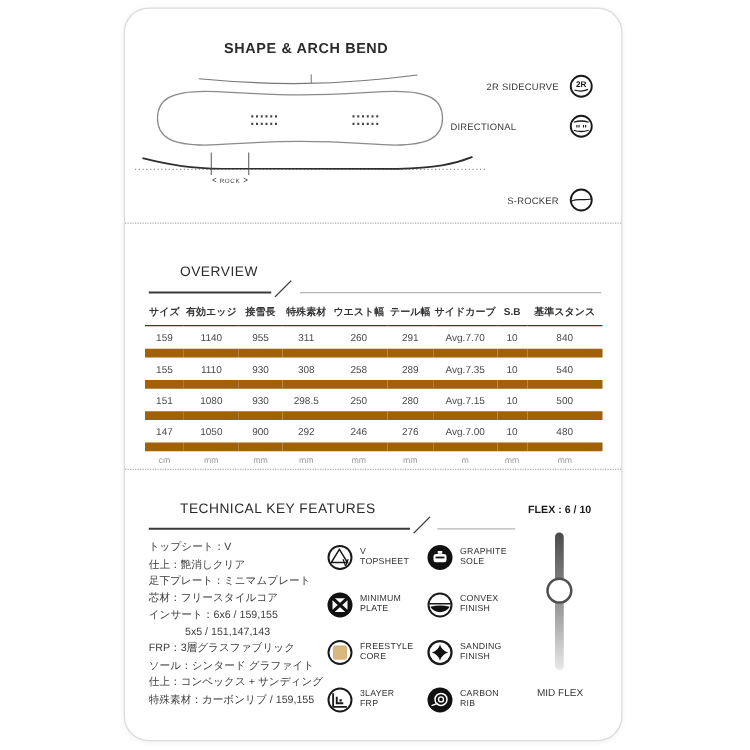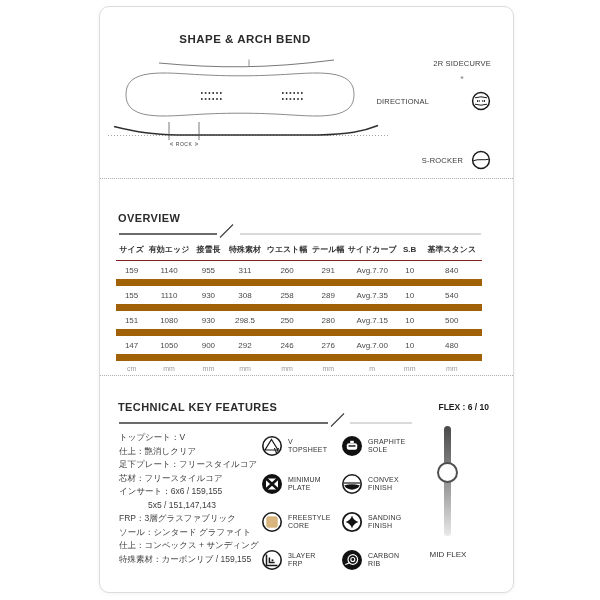--- a/index.html
+++ b/index.html
@@ -1,21 +1,21 @@
 <!DOCTYPE html>
 <html><head>
 <meta charset="utf-8">
 <style>
   html,body{margin:0;padding:0;background:#fff;width:600px;height:600px;overflow:hidden;
     font-family:"Liberation Sans",sans-serif;-webkit-font-smoothing:antialiased;}
   .abs{position:absolute;}
   #card{position:absolute;left:99px;top:6px;width:397px;height:585px;background:#fff;
-    border:1px solid #dcdcdc;border-radius:10px;box-shadow:0 1px 4px rgba(0,0,0,.05);padding-left:16px;}
+    border:1px solid #dcdcdc;border-radius:20px;box-shadow:0 1px 4px rgba(0,0,0,.05);}
   .sep{position:absolute;left:0;width:100%;border-top:1px dotted #b0b0b0;height:0;}
-  .sec-title{position:absolute;font-size:11px;font-weight:bold;color:#2b2b2b;letter-spacing:.4px;}
+  .sec-title{position:absolute;font-size:11px;font-weight:normal;color:#2b2b2b;letter-spacing:.4px;margin-left:26px;}
   .shape-title{position:absolute;left:0;top:26px;width:290px;text-align:center;
     font-size:11.5px;font-weight:bold;color:#2b2b2b;letter-spacing:.5px;}
   .badge-row{position:absolute;right:22px;height:20px;display:flex;align-items:center;gap:8px;}
   .badge-label{font-size:7.5px;color:#3a3a3a;letter-spacing:.2px;}
   table{border-collapse:collapse;table-layout:fixed;}
   th{font-size:8px;font-weight:bold;color:#333;padding:4px 0 5px;border-bottom:1px solid #7f1d1d;
      white-space:nowrap;overflow:hidden;}
   td{font-size:8px;color:#4a4a4a;text-align:center;padding:4.5px 0;border-bottom:7px solid #a16207;}
   tr.units td{font-size:7px;color:#9a9a9a;border-bottom:none;padding:4px 0;}
   .spec-line{font-size:8.5px;color:#3d3d3d;line-height:13.5px;white-space:nowrap;}
@@ -53,21 +53,21 @@
     <line x1="0" y1="82.5" x2="280" y2="82.5" stroke="#999" stroke-width="0.9" stroke-dasharray="1 2"></line>
     <path d="M6,73.5 C30,79.5 45,81.5 70,82 L210,82 C240,81.5 255,78.5 270,72.5" fill="none" stroke="#2f2f2f" stroke-width="1.4"></path>
 
     <line x1="61" y1="69" x2="61" y2="87" stroke="#555" stroke-width="0.8"></line>
     <line x1="91" y1="69" x2="91" y2="87" stroke="#555" stroke-width="0.8"></line>
     <polyline points="65,89.5 62,91 65,92.5" fill="none" stroke="#555" stroke-width="0.7"></polyline>
     <polyline points="87,89.5 90,91 87,92.5" fill="none" stroke="#555" stroke-width="0.7"></polyline>
     <text x="76" y="93" text-anchor="middle" font-size="5" fill="#444" letter-spacing="0.5">ROCK</text>
   </svg>
 
-  <div class="badge-row" style="top:52px;flex-direction:column;">
+  <div class="badge-row" style="top:52px;">
     <span class="badge-label">2R SIDECURVE</span>
     <svg width="20" height="20" viewBox="0 0 20 20">
       <circle cx="10" cy="10" r="8.4" fill="none" stroke="#1a1a1a" stroke-width="1.5"></circle>
       <text x="10" y="10.5" text-anchor="middle" font-size="6.5" font-weight="bold" fill="#1a1a1a">2R</text>
       <path d="M4.5,13 Q10,15 15.5,12.5" fill="none" stroke="#1a1a1a" stroke-width="0.9"></path>
     </svg>
   </div>
   <div class="badge-row" style="top:84px;gap:42px;">
     <span class="badge-label">DIRECTIONAL</span>
     <svg width="20" height="20" viewBox="0 0 20 20">
@@ -187,21 +187,21 @@
   <svg class="abs" style="left:18px;top:405px;" width="300" height="16" viewBox="0 0 300 16">
     <line x1="1" y1="11" x2="210" y2="11" stroke="#3a3a3a" stroke-width="1.6"></line>
     <line x1="213" y1="14.5" x2="226" y2="1.5" stroke="#3a3a3a" stroke-width="1.1"></line>
     <line x1="232" y1="11" x2="294" y2="11" stroke="#b5b5b5" stroke-width="1"></line>
   </svg>
   <div class="flex-title">FLEX : 6 / 10</div>
 
   <div class="abs" style="left:19px;top:424px;">
     <div class="spec-line">トップシート：V</div>
     <div class="spec-line">仕上：艶消しクリア</div>
-    <div class="spec-line">足下プレート：フリースタイルコア</div>
+    <div class="spec-line">足下プレート：ミニマムプレート</div>
     <div class="spec-line">芯材：フリースタイルコア</div>
     <div class="spec-line">インサート：6x6 / 159,155</div>
     <div class="spec-line indent">5x5 / 151,147,143</div>
     <div class="spec-line">FRP：3層グラスファブリック</div>
     <div class="spec-line">ソール：シンタード グラファイト</div>
     <div class="spec-line">仕上：コンベックス + サンディング</div>
     <div class="spec-line">特殊素材：カーボンリブ / 159,155</div>
   </div>
 
   <div class="abs" style="left:161px;top:420px;display:grid;grid-template-columns:80px 96px;grid-auto-rows:38px;align-items:center;">

